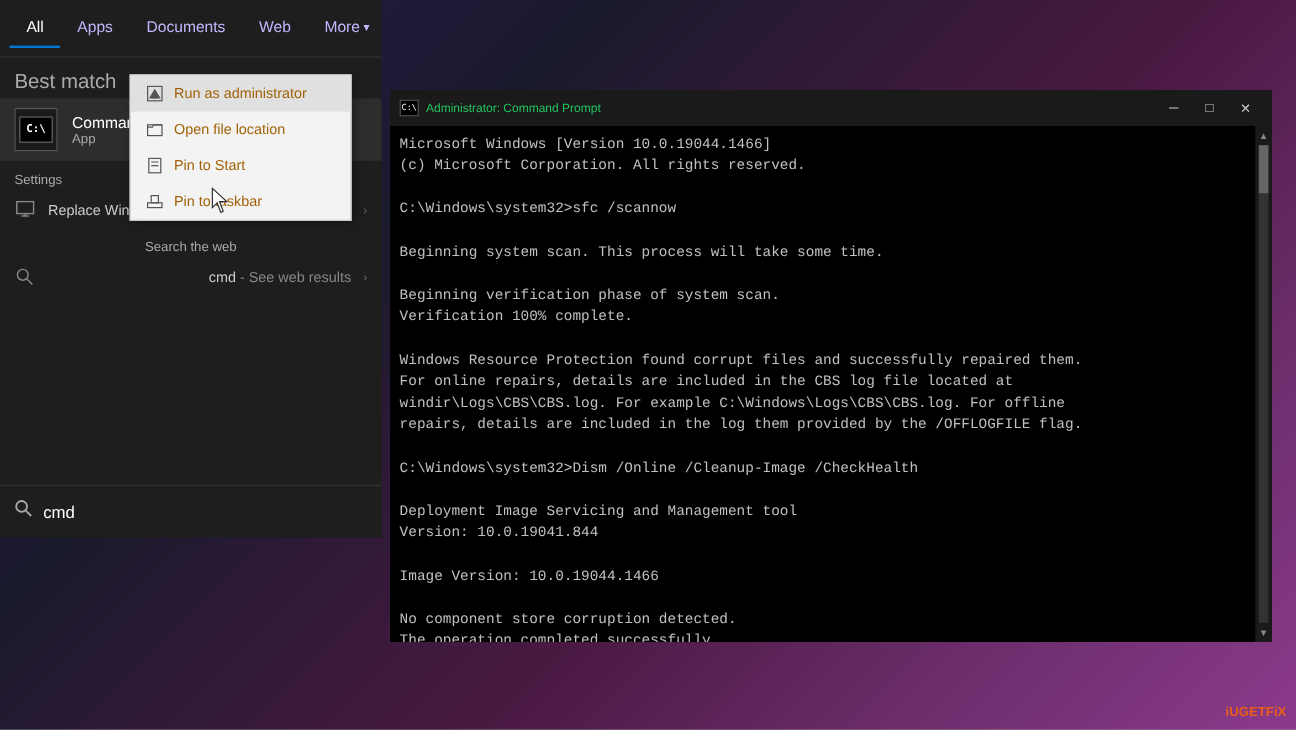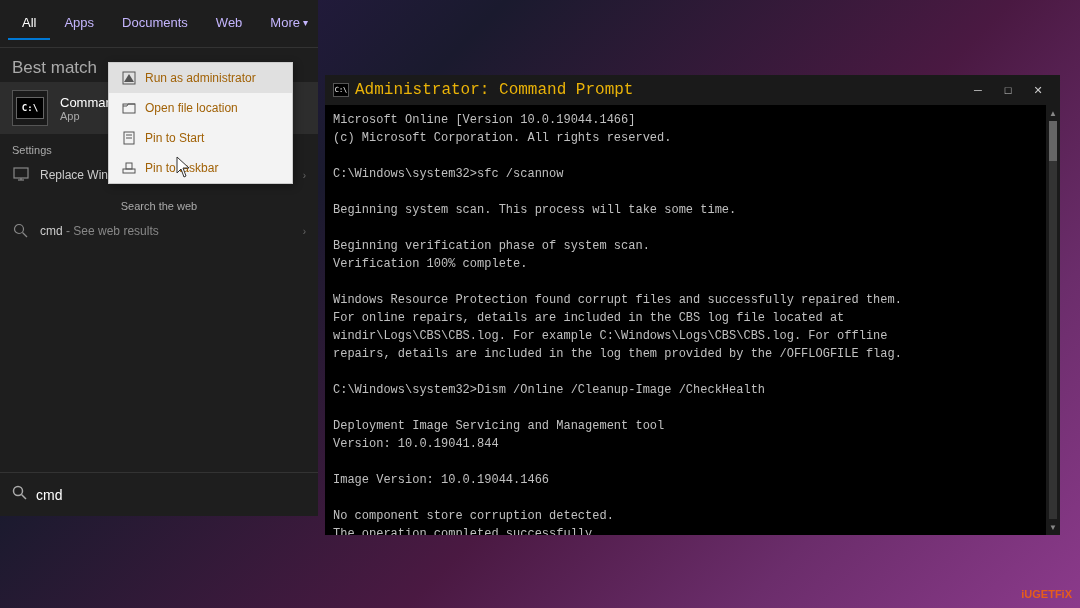--- a/index.html
+++ b/index.html
@@ -11,21 +11,21 @@
       overflow: hidden;
       position: relative;
     }
 
     
     .start-menu {
       position: absolute;
       left: 0;
       top: 0;
       width: 318px;
-      height: 516px;
+      height: 448px;
       background: #1e1e1e;
       display: flex;
       flex-direction: column;
     }
 
     
     .tabs {
       display: flex;
       align-items: center;
       background: #1e1e1e;
@@ -180,20 +180,21 @@
       font-size: 11px;
       padding: 10px 12px 4px;
       text-align: center;
     }
     .search-web-item {
       display: flex;
       align-items: center;
       padding: 6px 12px;
       gap: 10px;
       cursor: pointer;
+      text-align: right;
     }
     .search-web-text {
       color: #ccc;
       font-size: 12px;
       flex: 1;
     }
     .search-web-sub {
       color: #888;
     }
     .search-web-arrow {
@@ -257,23 +258,22 @@
       display: flex;
       align-items: center;
       justify-content: center;
     }
     .cmd-title-icon-inner {
       color: #fff;
       font-size: 7px;
       font-family: monospace;
     }
     .cmd-title-text {
-      color: #eab308;
-      font-size: 16px;
-      font-family: Liberation Mono, monospace;
+      color: #22c55e;
+      font-size: 10px;
     }
     .cmd-controls {
       display: flex;
       gap: 2px;
     }
     .cmd-ctrl-btn {
       width: 28px;
       height: 20px;
       display: flex;
       align-items: center;
@@ -470,21 +470,21 @@
       <span class="cmd-title-text">Administrator: Command Prompt</span>
     </div>
     <div class="cmd-controls">
       <div class="cmd-ctrl-btn">─</div>
       <div class="cmd-ctrl-btn">□</div>
       <div class="cmd-ctrl-btn close">✕</div>
     </div>
   </div>
   <div class="cmd-content-wrapper">
     <div class="cmd-content" id="cmd-content-area">
-        <div>Microsoft Online [Version 10.0.19044.1466]</div>
+        <div>Microsoft Windows [Version 10.0.19044.1466]</div>
         <div>(c) Microsoft Corporation. All rights reserved.</div>
         <div>&nbsp;</div>
         <div>C:\Windows\system32&gt;sfc /scannow</div>
         <div>&nbsp;</div>
         <div>Beginning system scan.  This process will take some time.</div>
         <div>&nbsp;</div>
         <div>Beginning verification phase of system scan.</div>
         <div>Verification 100% complete.</div>
         <div>&nbsp;</div>
         <div>Windows Resource Protection found corrupt files and successfully repaired them.</div>

